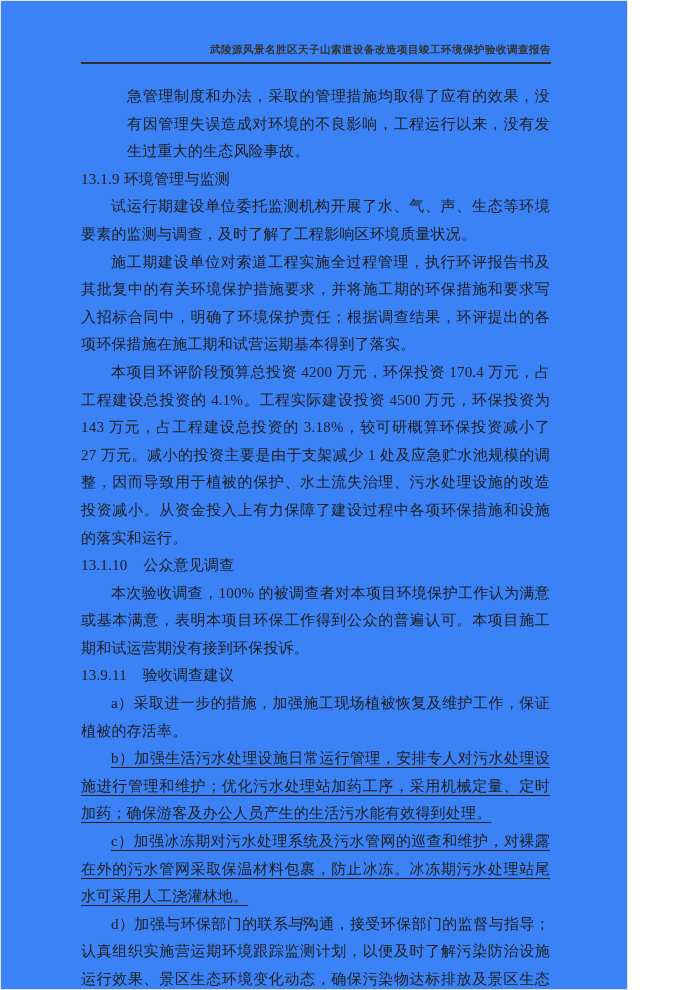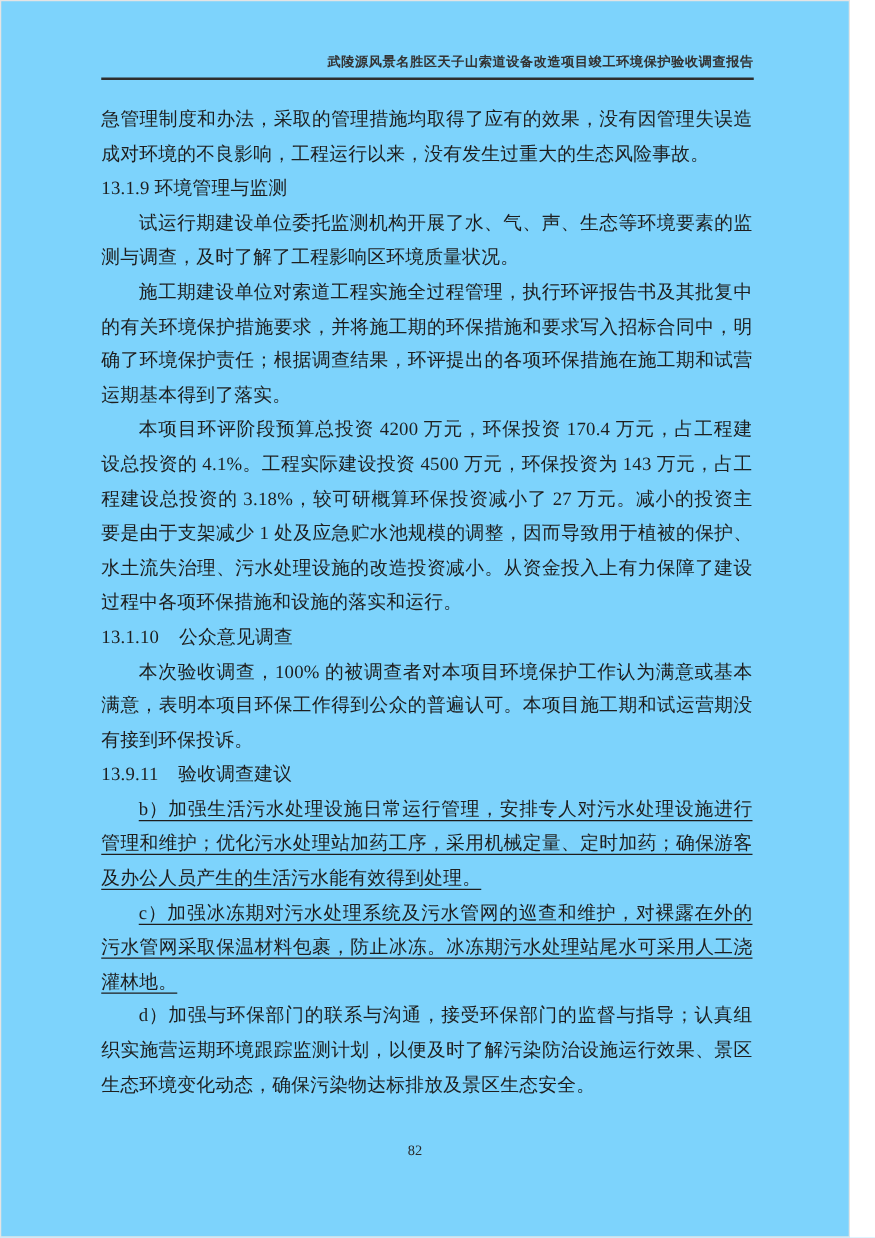--- a/index.html
+++ b/index.html
@@ -2,23 +2,23 @@
 <html><head>
 <meta charset="utf-8">
 <style>
   html, body {
     margin: 0;
     padding: 0;
     background: #ffffff;
   }
   .page {
     position: relative;
-    width: 680px;
+    width: 628px;
     height: 990px;
-    background: #7dd3fc;
+    background: #3b82f6;
     box-sizing: border-box;
     border: 1px solid #e4e4e4;
     font-family: "Liberation Serif", "DejaVu Serif", serif;
     color: #1e1e1e;
     overflow: hidden;
   }
   .header {
     position: absolute;
     left: 80px;
     right: 76px;
@@ -43,20 +43,21 @@
   .content p {
     margin: 0;
     font-size: 15px;
     line-height: 27.6px;
     text-align: justify;
     text-indent: 2em;
     letter-spacing: 0.2px;
   }
   .content p.no-indent {
     text-indent: 0;
+    margin-left: 46px;
   }
   .content p.heading {
     text-indent: 0;
     white-space: pre-wrap;
   }
   .content p.underlined {
     text-decoration: underline;
     text-decoration-thickness: 1px;
     text-underline-offset: 4px;
   }
@@ -83,20 +84,21 @@
 
   <div class="content">
     <p class="no-indent">急管理制度和办法，采取的管理措施均取得了应有的效果，没有因管理失误造成对环境的不良影响，工程运行以来，没有发生过重大的生态风险事故。</p>
     <p class="heading">13.1.9 环境管理与监测</p>
     <p>试运行期建设单位委托监测机构开展了水、气、声、生态等环境要素的监测与调查，及时了解了工程影响区环境质量状况。</p>
     <p>施工期建设单位对索道工程实施全过程管理，执行环评报告书及其批复中的有关环境保护措施要求，并将施工期的环保措施和要求写入招标合同中，明确了环境保护责任；根据调查结果，环评提出的各项环保措施在施工期和试营运期基本得到了落实。</p>
     <p>本项目环评阶段预算总投资 4200 万元，环保投资 170.4 万元，占工程建设总投资的 4.1%。工程实际建设投资 4500 万元，环保投资为 143 万元，占工程建设总投资的 3.18%，较可研概算环保投资减小了 27 万元。减小的投资主要是由于支架减少 1 处及应急贮水池规模的调整，因而导致用于植被的保护、水土流失治理、污水处理设施的改造投资减小。从资金投入上有力保障了建设过程中各项环保措施和设施的落实和运行。</p>
     <p class="heading">13.1.10    公众意见调查</p>
     <p>本次验收调查，100% 的被调查者对本项目环境保护工作认为满意或基本满意，表明本项目环保工作得到公众的普遍认可。本项目施工期和试运营期没有接到环保投诉。</p>
     <p class="heading">13.9.11    验收调查建议</p>
+    <p>a）采取进一步的措施，加强施工现场植被恢复及维护工作，保证植被的存活率。</p>
     <p class="underlined">b）加强生活污水处理设施日常运行管理，安排专人对污水处理设施进行管理和维护；优化污水处理站加药工序，采用机械定量、定时加药；确保游客及办公人员产生的生活污水能有效得到处理。</p>
     <p class="underlined">c）加强冰冻期对污水处理系统及污水管网的巡查和维护，对裸露在外的污水管网采取保温材料包裹，防止冰冻。冰冻期污水处理站尾水可采用人工浇灌林地。</p>
     <p>d）加强与环保部门的联系与沟通，接受环保部门的监督与指导；认真组织实施营运期环境跟踪监测计划，以便及时了解污染防治设施运行效果、景区生态环境变化动态，确保污染物达标排放及景区生态安全。</p>
   </div>
 
   <div class="footer">
     <span class="page-number">82</span>
   </div>
 
 </div>

